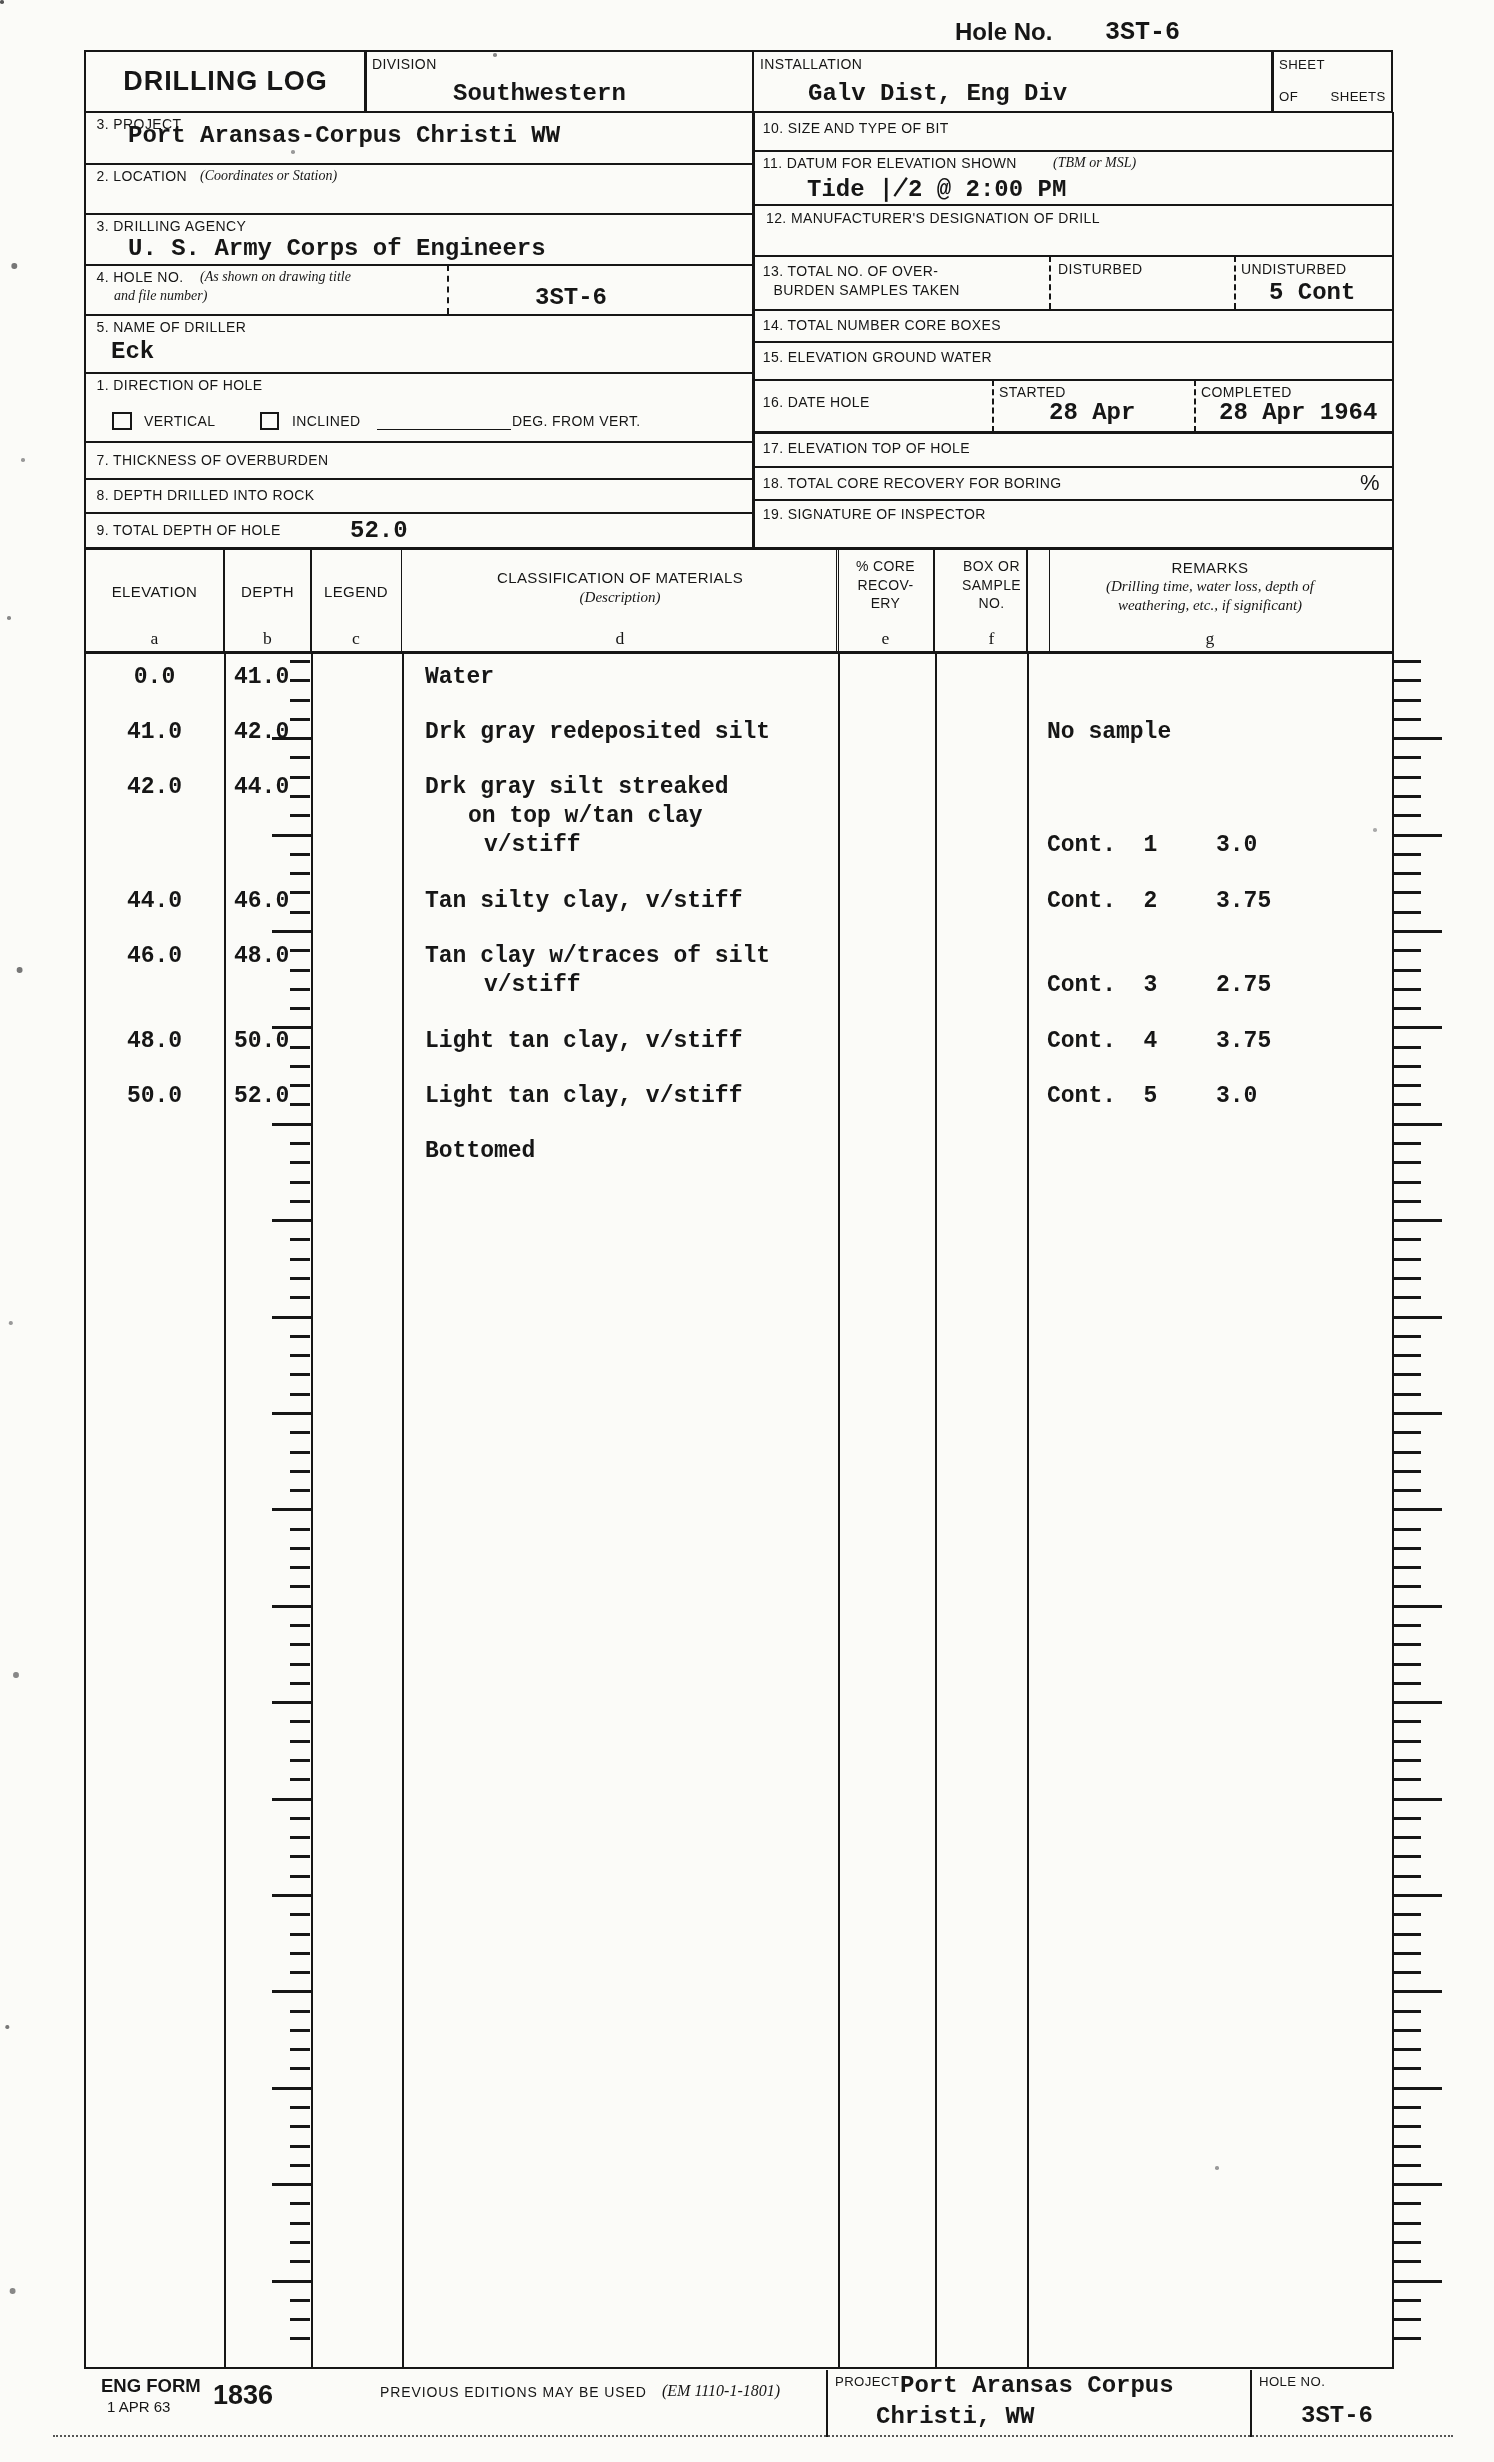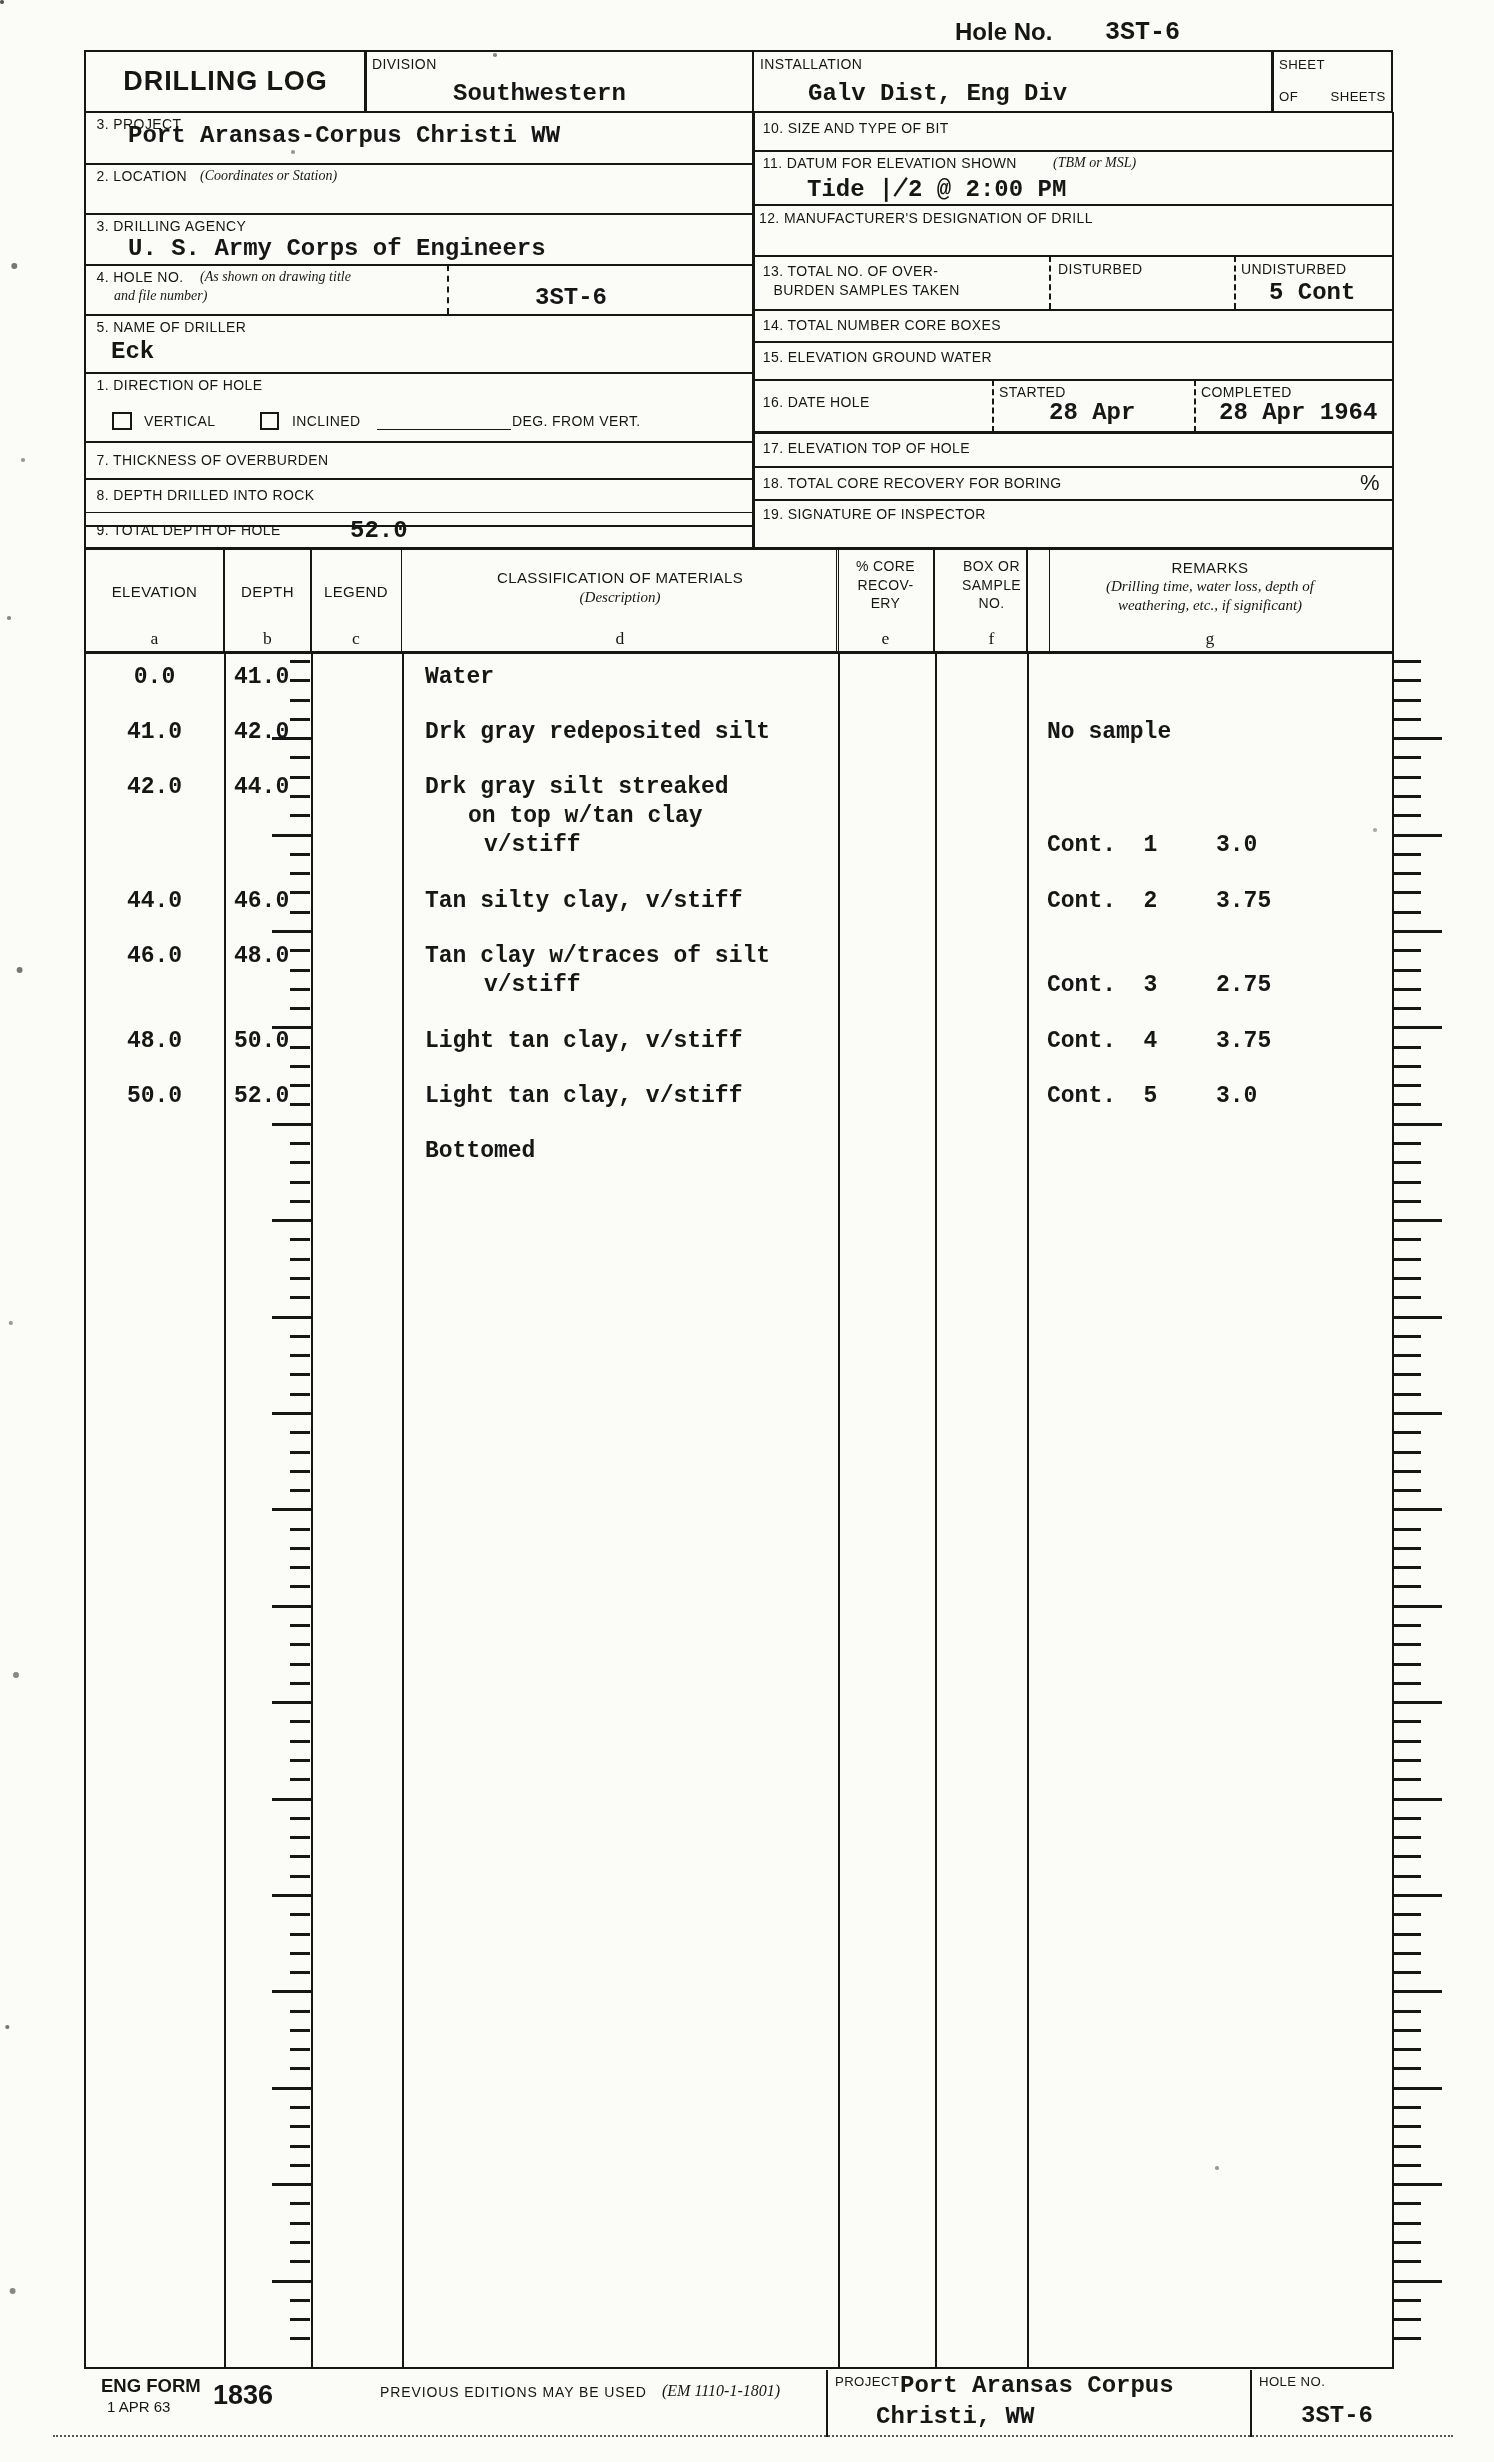--- a/index.html
+++ b/index.html
@@ -97,38 +97,38 @@
     <div class="chk" style="left:26.4px;top:39px;"></div>
     <span class="abs lbl" style="left:58px;top:40px;">VERTICAL</span>
     <div class="chk" style="left:174px;top:39px;"></div>
     <span class="abs lbl" style="left:206px;top:40px;">INCLINED</span>
     <div class="abs" style="left:291px;top:56px;width:134px;border-bottom:1.8px solid #161616;"></div>
     <span class="abs lbl" style="left:426px;top:40px;">DEG. FROM VERT.</span>
   </div>
   <div class="cell" style="left:84px;top:442px;width:671px;height:38px;border-top-width:1.8px;">
     <div class="abs lbl" style="left:10.6px;top:8.8px;">7. THICKNESS OF OVERBURDEN</div>
   </div>
-  <div class="cell" style="left:84px;top:478px;width:671px;height:49px;border-top-width:1.8px;">
+  <div class="cell" style="left:84px;top:478px;width:671px;height:36px;border-top-width:1.8px;">
     <div class="abs lbl" style="left:10.6px;top:8px;">8. DEPTH DRILLED INTO ROCK</div>
   </div>
   <div class="cell" style="left:84px;top:512px;width:671px;height:37px;border-top-width:1.8px;">
     <div class="abs lbl" style="left:10.6px;top:8.8px;">9. TOTAL DEPTH OF HOLE</div>
     <div class="abs tw" style="left:264px;top:3.5px;">52.0</div>
   </div>
 
   <div class="cell" style="left:752px;top:112px;width:642px;height:40px;border-top-width:1.8px;">
     <div class="abs lbl" style="left:8.8px;top:7px;">10. SIZE AND TYPE OF BIT</div>
   </div>
   <div class="cell" style="left:752px;top:150px;width:642px;height:56px;border-top-width:1.8px;">
     <span class="abs lbl" style="left:8.8px;top:3.5px;">11. DATUM FOR ELEVATION SHOWN</span>
     <span class="abs note" style="left:299px;top:3.5px;">(TBM or MSL)</span>
     <div class="abs tw" style="left:53px;top:23px;">Tide ∤2 @ 2:00 PM</div>
   </div>
   <div class="cell" style="left:752px;top:204px;width:642px;height:53px;border-top-width:1.8px;">
-    <div class="abs lbl" style="left:5px;top:5.3px;">12. MANUFACTURER'S DESIGNATION OF DRILL</div>
+    <div class="abs lbl" style="left:12px;top:5.3px;">12. MANUFACTURER'S DESIGNATION OF DRILL</div>
   </div>
   <div class="cell" style="left:752px;top:255px;width:642px;height:56px;border-top-width:1.8px;">
     <div class="abs lbl" style="left:8.8px;top:7px;">13. TOTAL NO. OF OVER-</div>
     <div class="abs lbl" style="left:19.4px;top:26.4px;">BURDEN SAMPLES TAKEN</div>
     <div class="vdash" style="left:295px;"></div>
     <span class="abs lbl" style="left:304px;top:5.3px;">DISTURBED</span>
     <div class="vdash" style="left:480px;"></div>
     <span class="abs lbl" style="left:487px;top:5.3px;">UNDISTURBED</span>
     <div class="abs tw" style="left:515px;top:23px;">5 Cont</div>
   </div>

